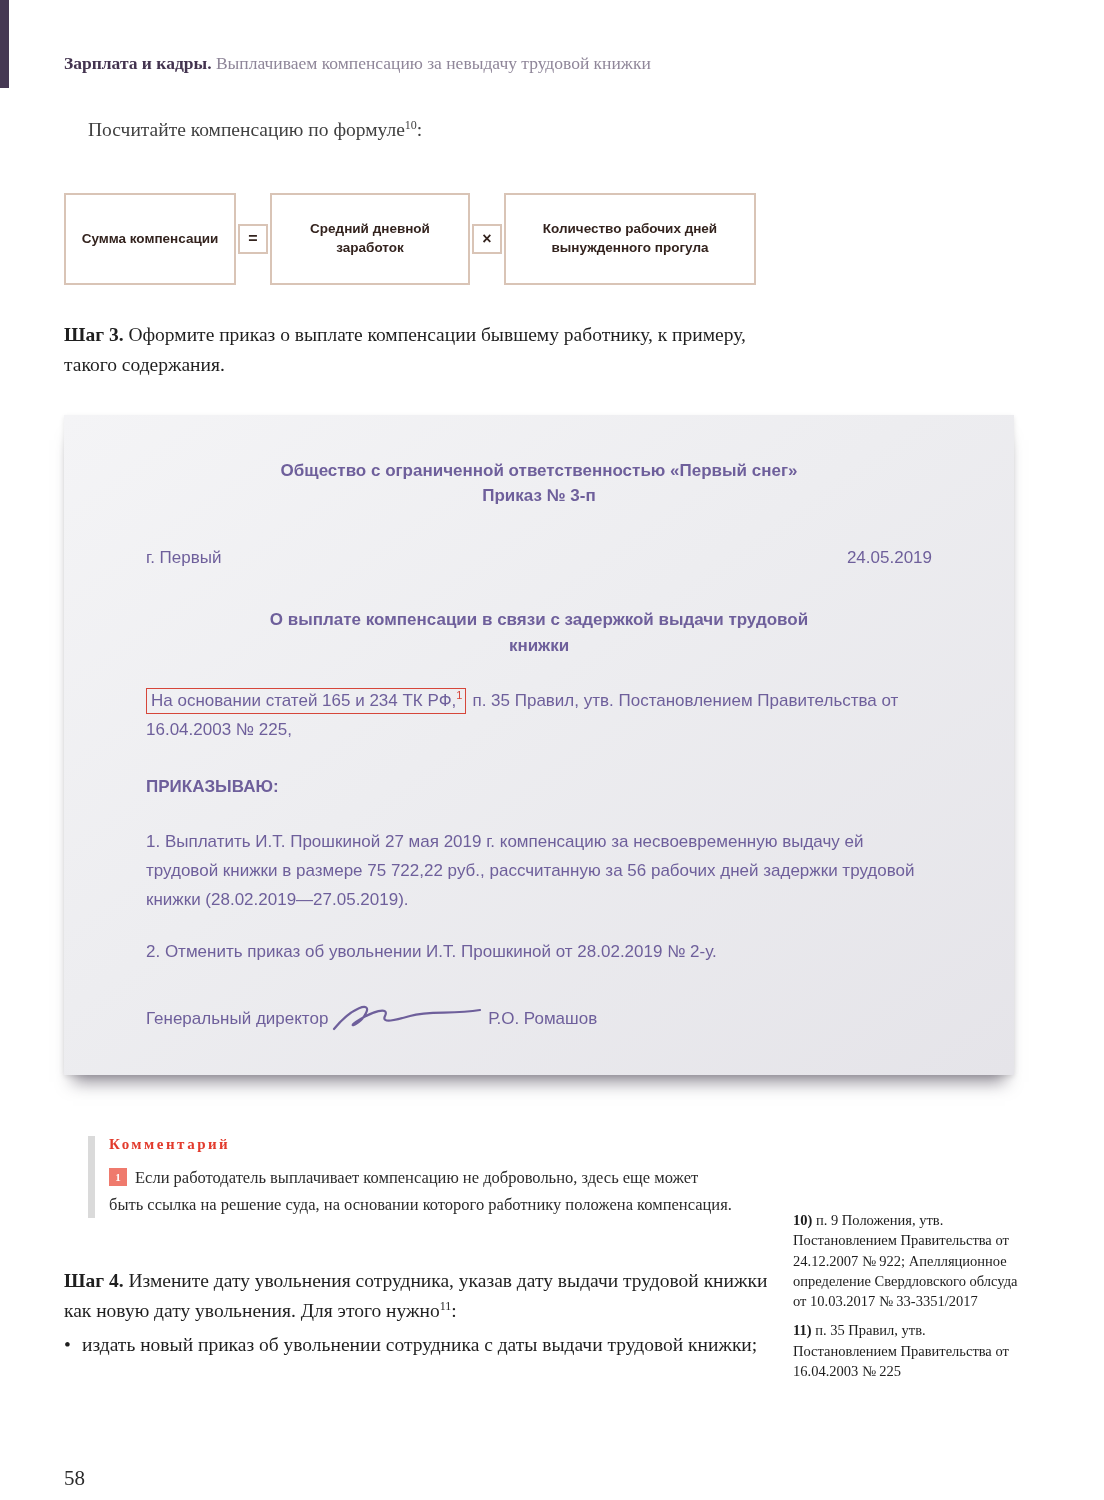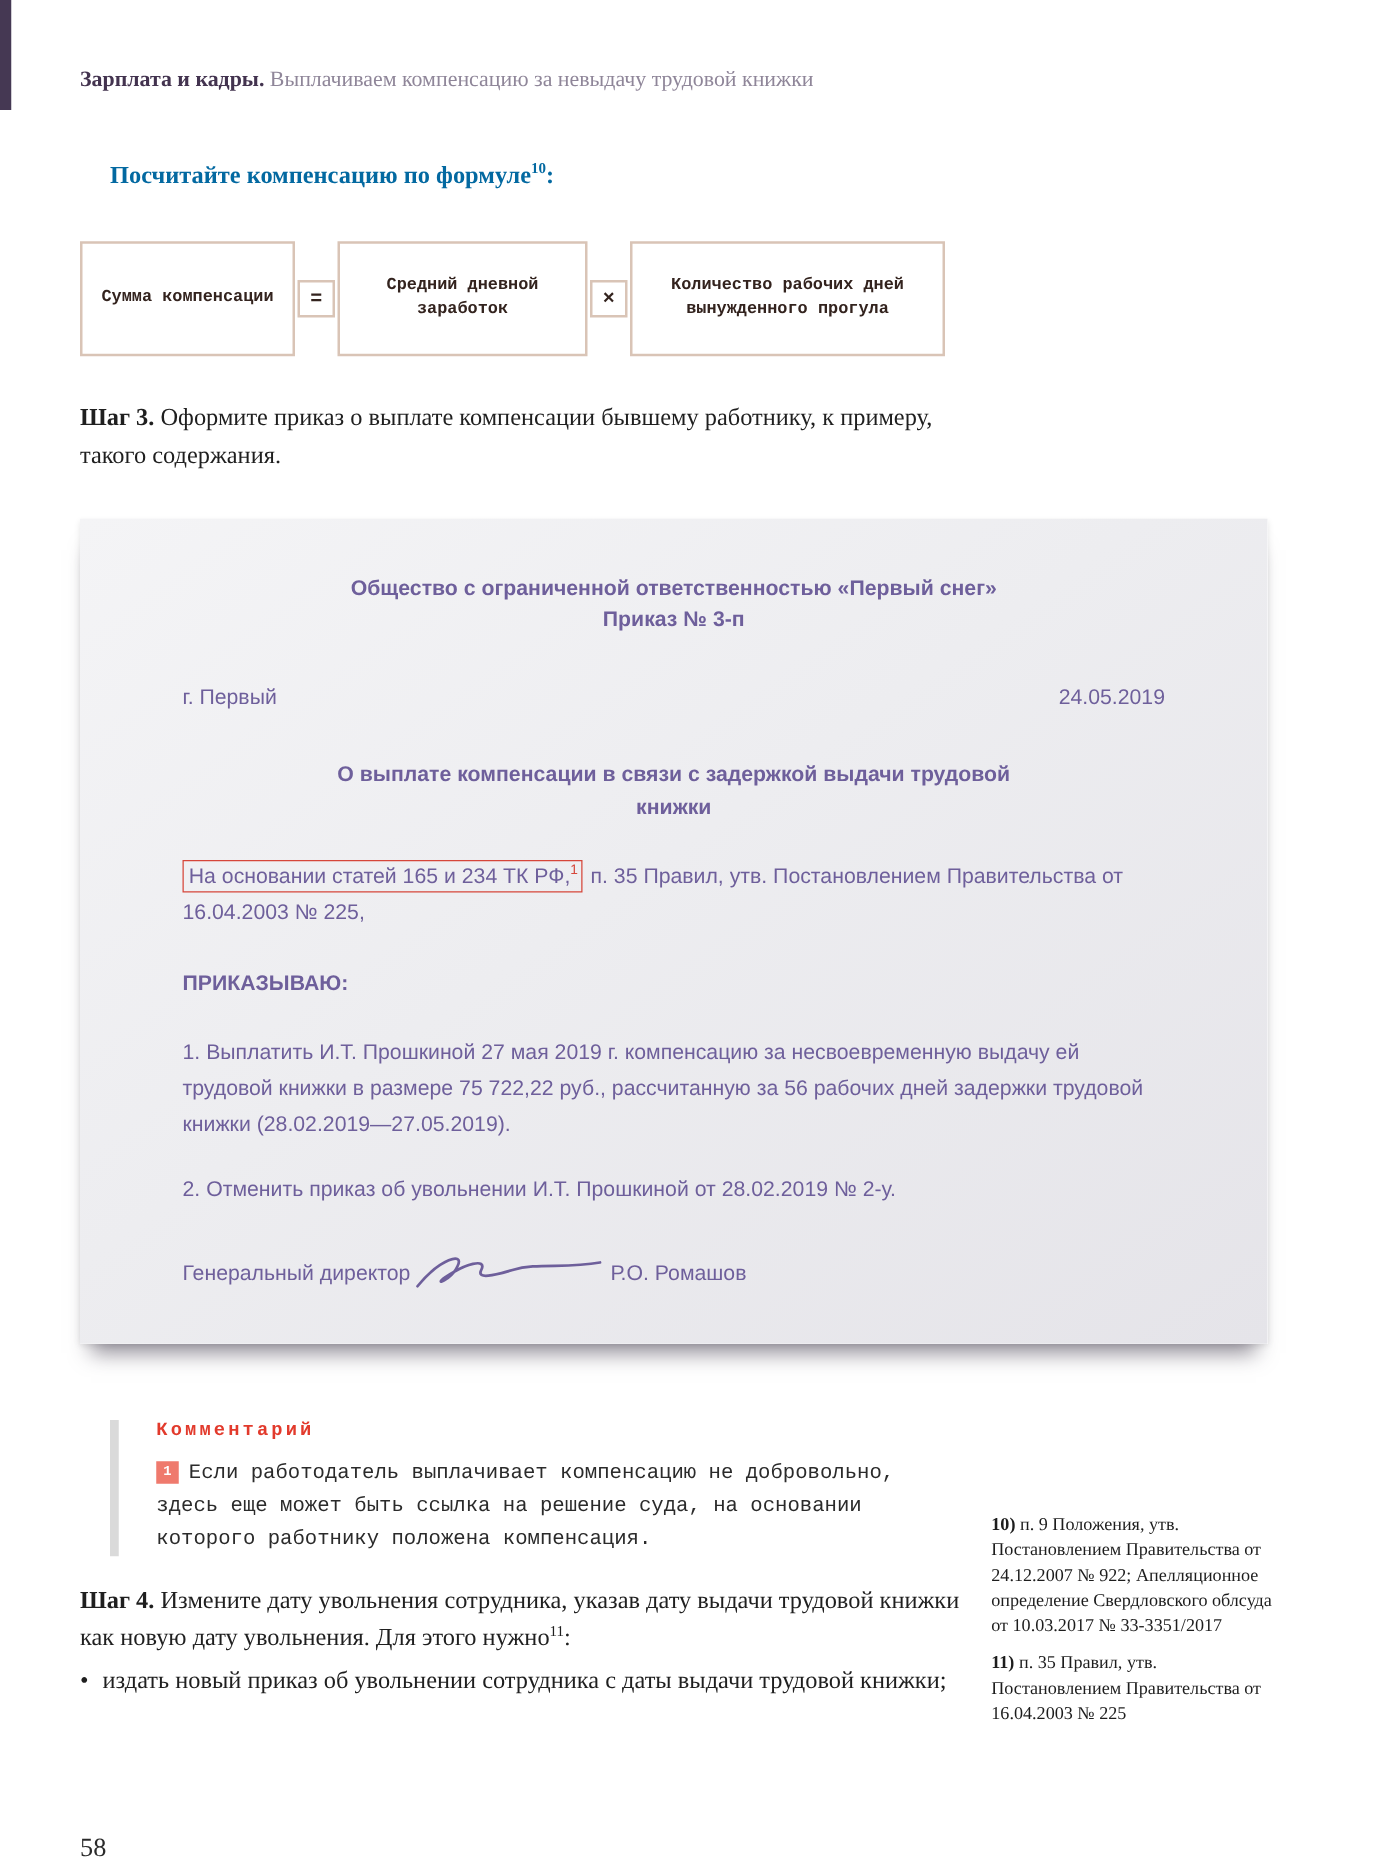--- a/index.html
+++ b/index.html
@@ -17,29 +17,29 @@
   }
   
   .running-header{
     position:absolute;left:64px;top:52px;width:980px;
     font-size:17.5px;line-height:1.3;
   }
   .running-header .hb{font-weight:bold;color:#43334f;}
   .running-header .hr{color:#8f8699;}
   
   .intro{
-    position:absolute;left:88px;top:130px;width:800px;
-    font-size:19.5px;color:#0369a1;font-weight:bold;
+    position:absolute;left:88px;top:119px;width:800px;
+    font-size:19.5px;color:#404040;
   }
   sup.fnref{font-size:12px;vertical-align:super;line-height:0;}
   
   .formula{
     position:absolute;left:64px;top:193px;
     display:flex;align-items:center;
-    font-family:Liberation Mono, monospace;
+    font-family:Liberation Sans, sans-serif;
   }
   .fbox{
     box-sizing:border-box;
     border:2px solid #d9c4b6;background:#ffffff;
     height:92px;display:flex;align-items:center;justify-content:center;
     text-align:center;font-weight:bold;font-size:13.5px;line-height:1.4;
     color:#33231e;padding:8px 14px;
   }
   .fbox.b1{width:172px;}
   .fbox.b2{width:200px;}
@@ -92,22 +92,22 @@
   .doc-item{line-height:1.7;}
   .doc-item1{margin-bottom:24px;}
   .doc-item2{margin-bottom:30px;}
   .doc-sigrow{display:flex;justify-content:flex-start;align-items:center;}
   .sig-svg{flex:0 0 auto;}
   
   .comment{
     position:absolute;left:88px;top:1136px;width:648px;
     box-sizing:border-box;
     border-left:7px solid #dadada;
-    padding-left:30px;
-    font-family:Liberation Mono, monospace;
+    padding-left:14px;
+    font-family:Liberation Serif, serif;
   }
   .comment-title{
     color:#e23a2c;font-weight:bold;font-size:15px;
     letter-spacing:2.5px;margin-bottom:12px;
   }
   .comment-body{font-size:16.5px;line-height:1.62;color:#2b2b2b;}
   .comment-marker{
     display:inline-block;width:18px;height:18px;
     background:#ef7a6d;color:#ffffff;
     font-size:11px;font-weight:bold;text-align:center;line-height:18px;

